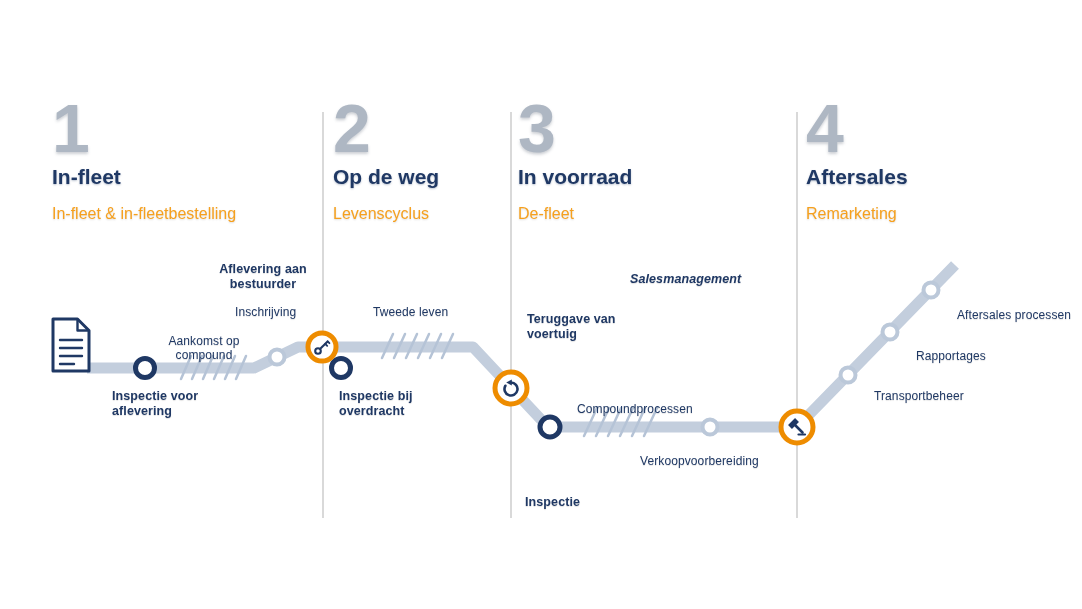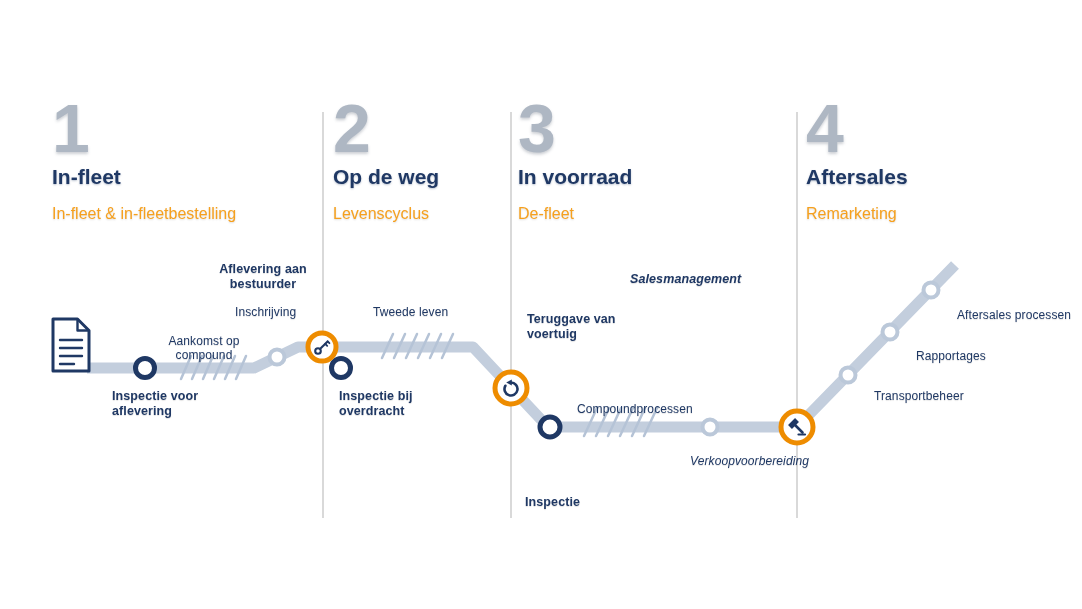--- a/index.html
+++ b/index.html
@@ -44,21 +44,21 @@
   #l-iva{left:112px;top:389px;width:110px;}
   #l-aoc{left:158px;top:334px;width:92px;text-align:center;}
   #l-ins{left:196px;top:305px;margin-left:39px;}
   #l-aab{left:212px;top:262px;width:102px;text-align:center;}
   #l-ibo{left:339px;top:389px;width:95px;}
   #l-tl{left:373px;top:305px;}
   #l-tvv{left:527px;top:312px;width:104px;}
   #l-sal{left:630px;top:272px;font-style:italic;}
   #l-cp{left:577px;top:382px;margin-top:20px;}
   #l-insp{left:525px;top:463px;margin-top:32px;}
-  #l-vvb{left:690px;top:454px;font-style:italic;}
+  #l-vvb{left:640px;top:454px;}
   #l-tb{left:874px;top:389px;}
   #l-rap{left:916px;top:349px;}
   #l-ap{left:957px;top:308px;}
 </style>
 </head>
 <body>
 
 <div class="stage">
 
   <div class="divider" id="div-1"></div>

